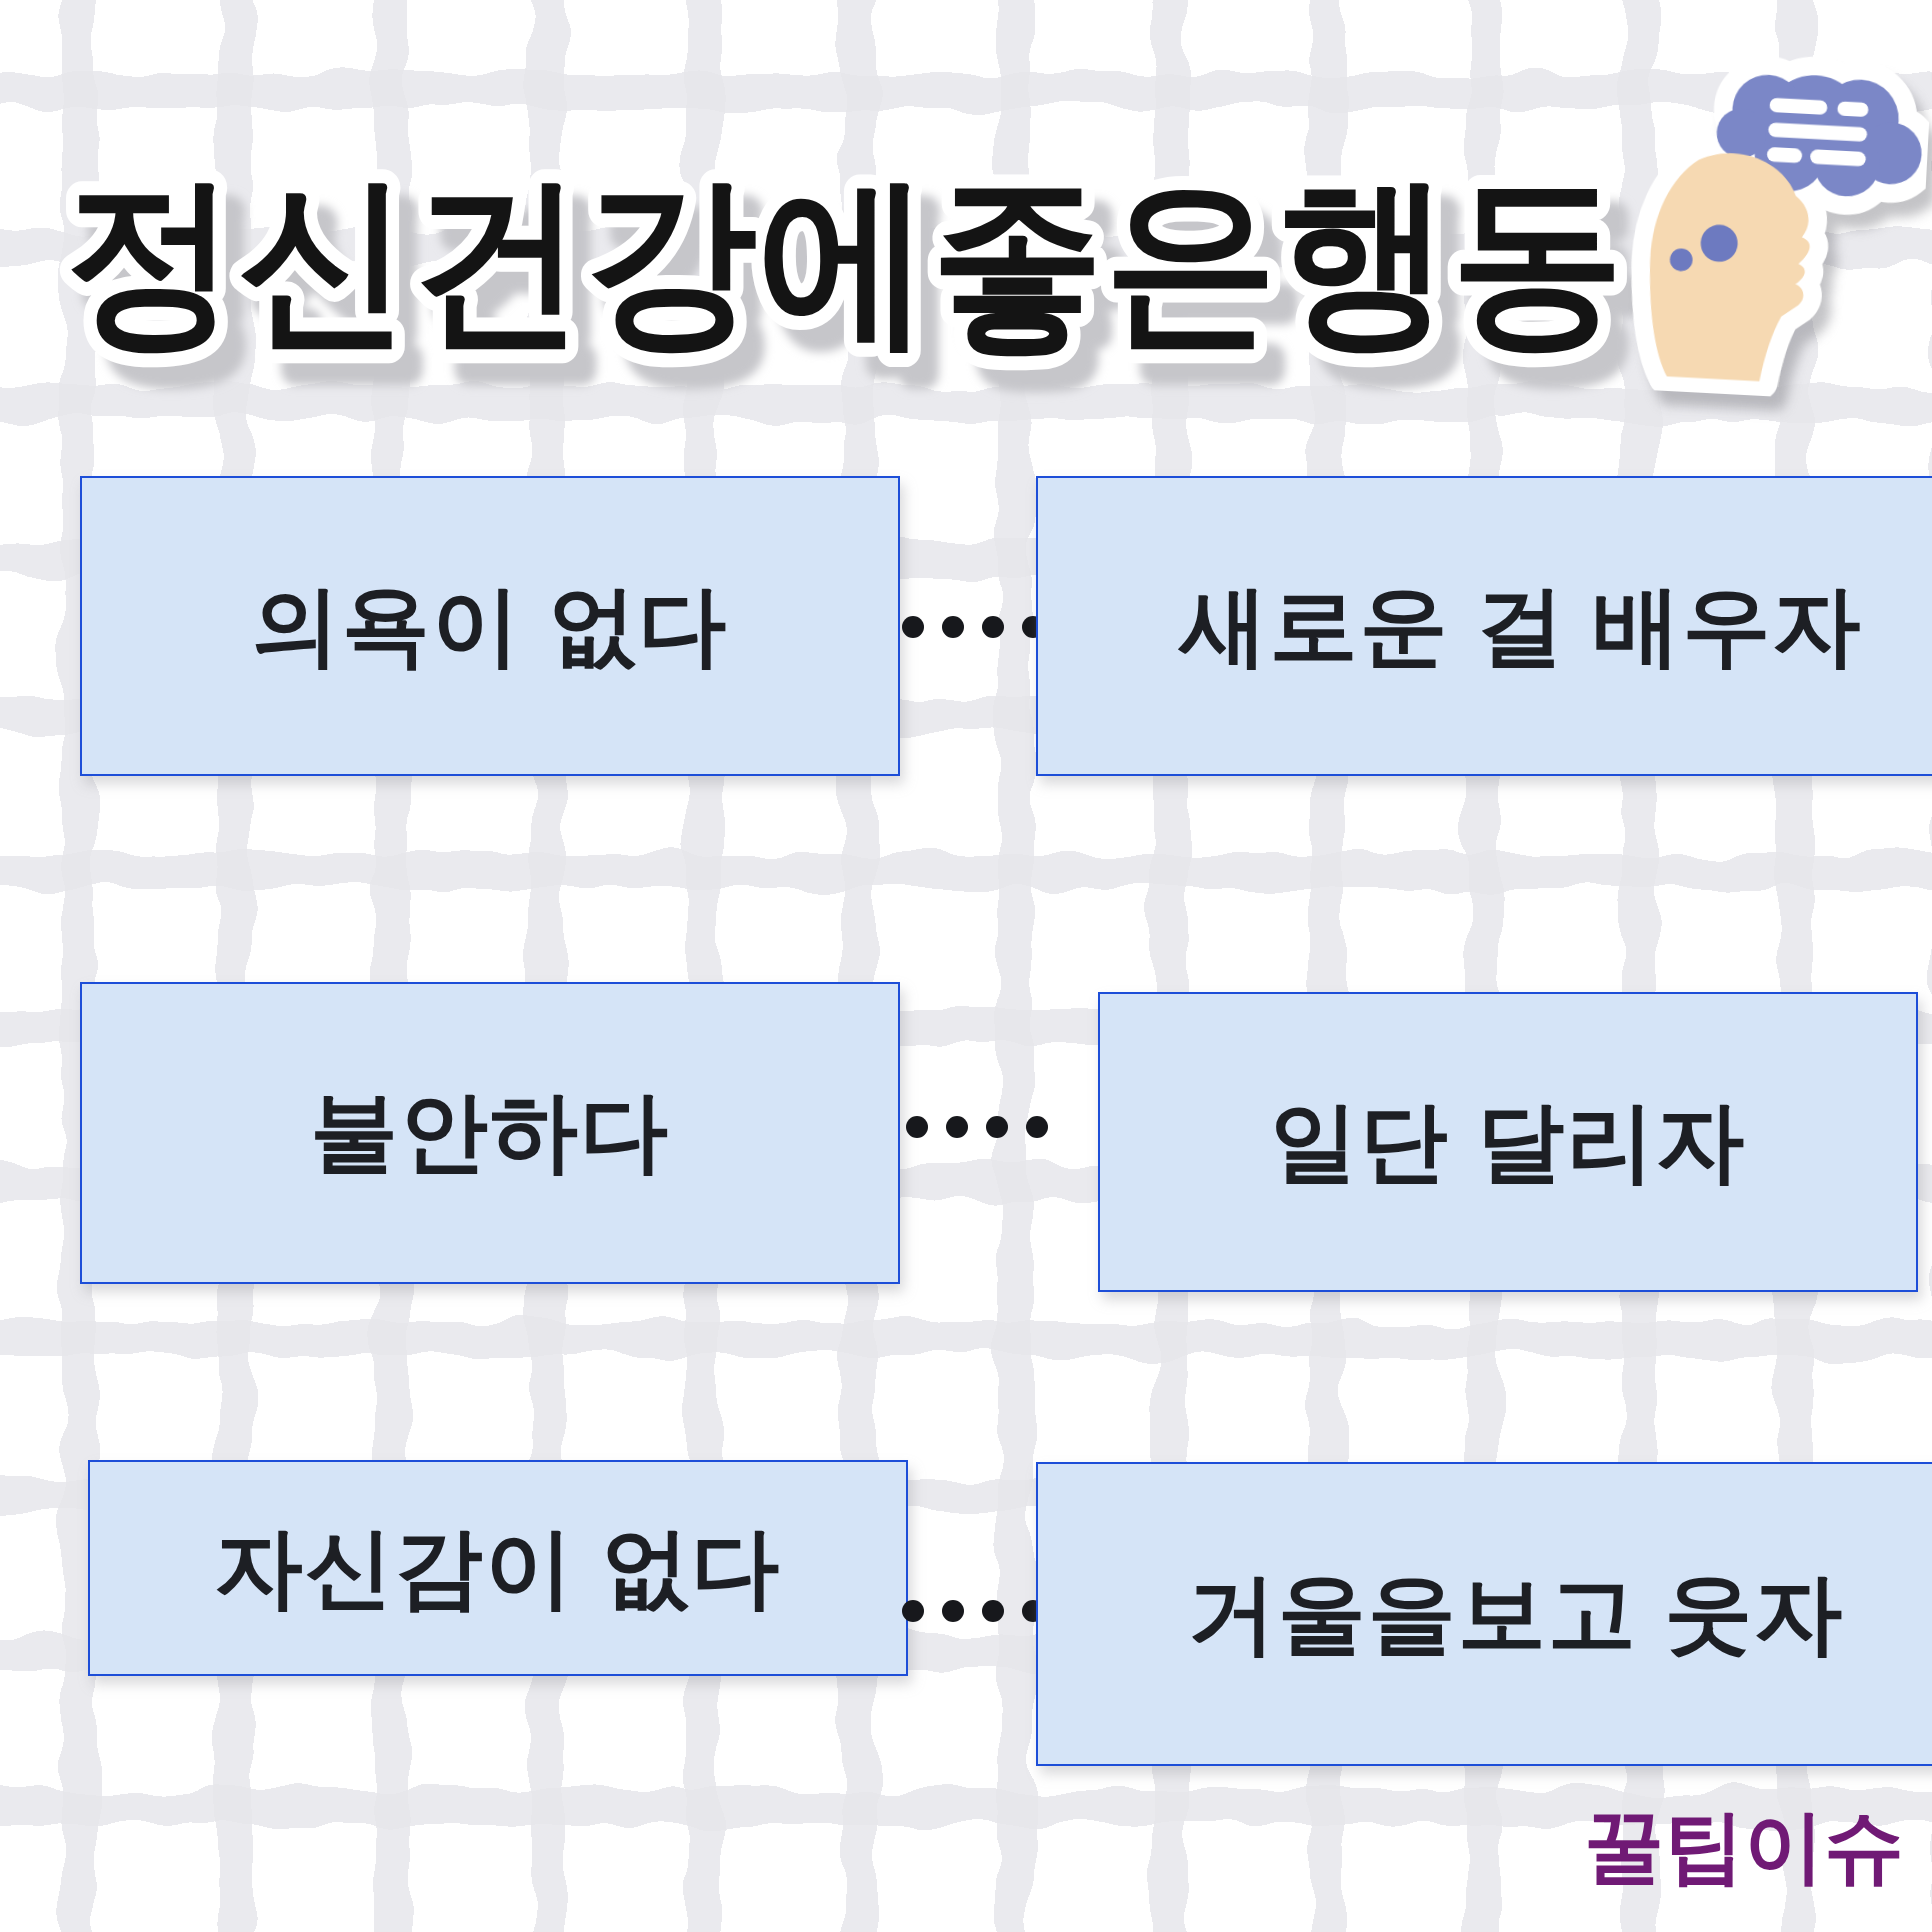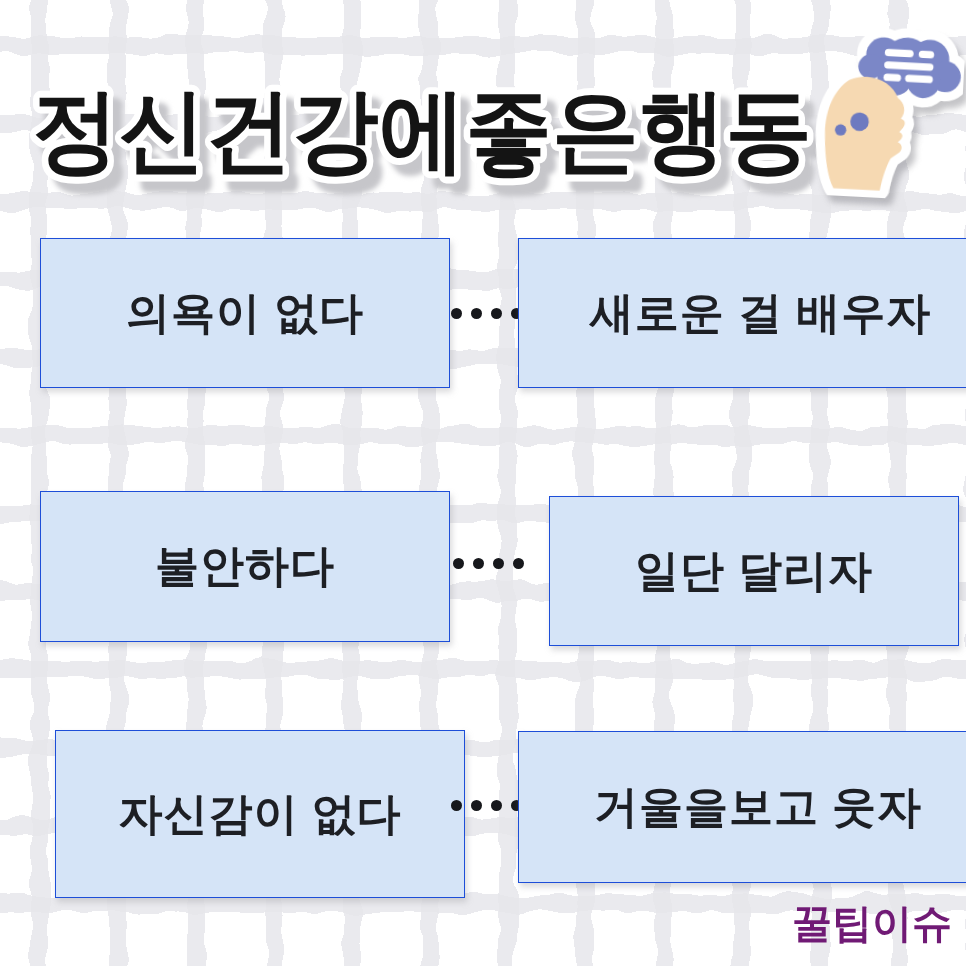--- a/index.html
+++ b/index.html
@@ -69,21 +69,21 @@
     font-size: 44px;
     font-weight: 700;
     color: #1d1f24;
     letter-spacing: 1px;
     white-space: nowrap;
   }
   .box-r1l { left: 40px;  top: 238px; width: 410px; height: 150px; }
   .box-r1r { left: 518px; top: 238px; width: 485px; height: 150px; }
   .box-r2l { left: 40px;  top: 491px; width: 410px; height: 151px; }
   .box-r2r { left: 524px; top: 496px; width: 410px; height: 150px; margin-left: 25px; }
-  .box-r3l { left: 55px;  top: 730px; width: 410px; height: 168px; }
+  .box-r3l { left: 44px;  top: 730px; width: 410px; height: 108px; }
   .box-r3r { left: 518px; top: 731px; width: 480px; height: 152px; }
 
   
   .connector {
     position: absolute;
     display: flex;
     gap: 9px;
     align-items: center;
   }
   .connector .dot {

